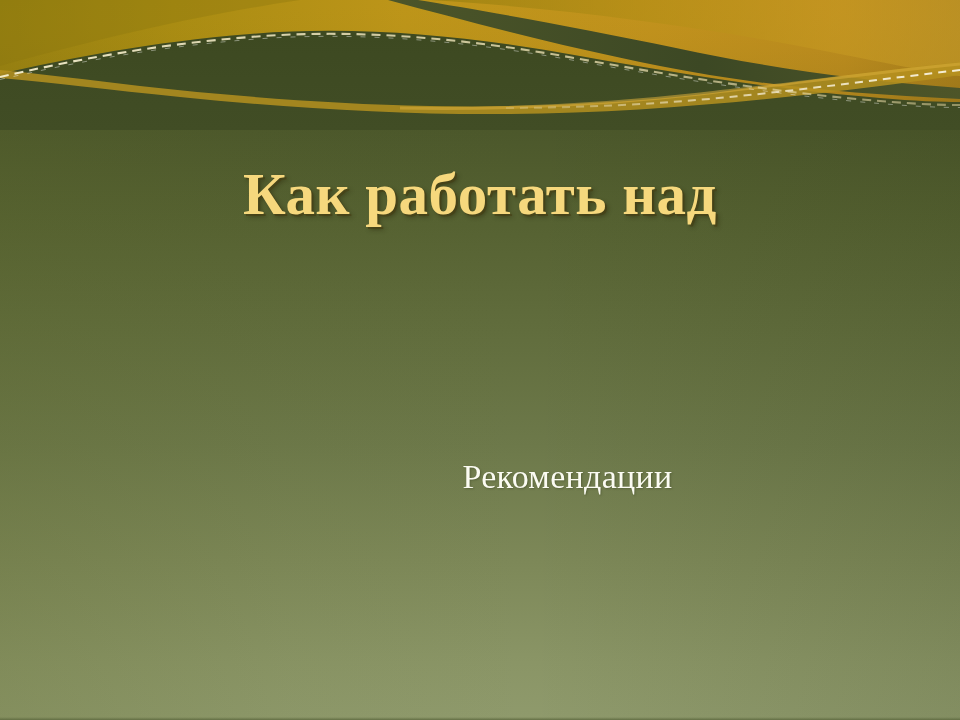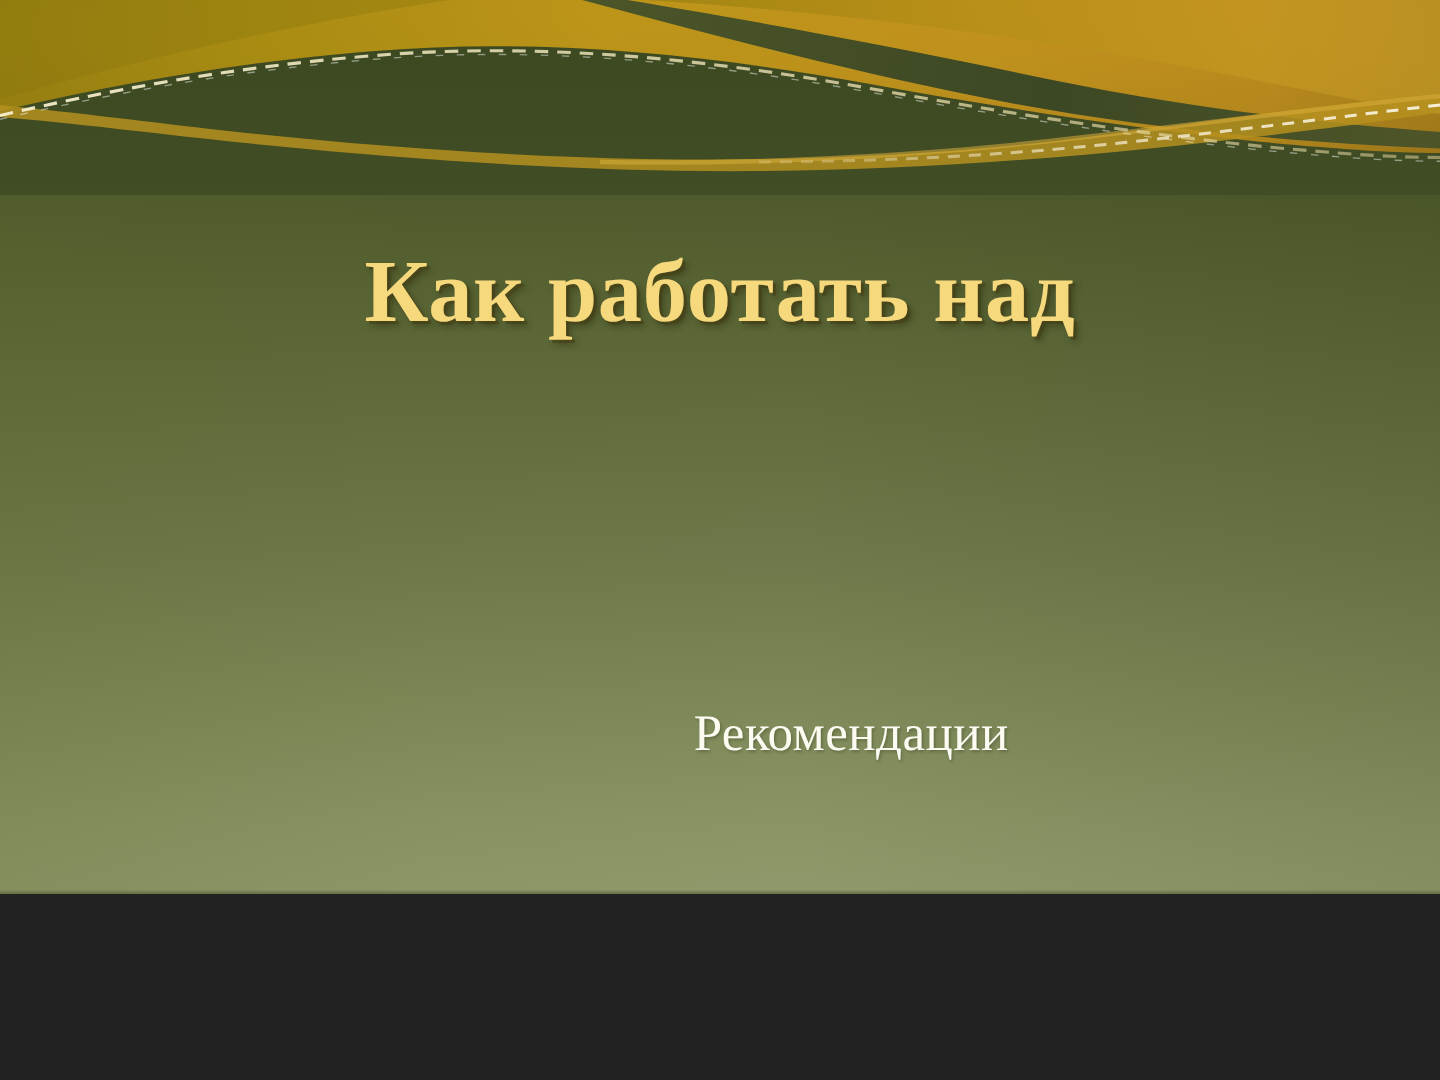--- a/index.html
+++ b/index.html
@@ -4,21 +4,21 @@
 <title>Slide</title>
 <style>
   html, body {
     margin: 0;
     padding: 0;
     background: #222;
   }
   #slide {
     position: relative;
     width: 960px;
-    height: 596px;
+    height: 720px;
     overflow: hidden;
     font-family: "Liberation Serif", "DejaVu Serif", serif;
     background: #5b6634;
   }
 
   
   .bg-gradient {
     position: absolute;
     inset: 0;
     background: linear-gradient(to bottom,
@@ -78,21 +78,21 @@
        2px 2px 0 rgba(70,62,18,0.60),
        3px 3px 4px rgba(40,38,12,0.45);
     white-space: nowrap;
   }
 
   
   .subtitle-block {
     position: absolute;
     left: 0;
     right: 0;
-    top: 468px;
+    top: 455px;
     text-align: center;
     padding-left: 175px;
   }
   .subtitle-text {
     font-size: 34px;
     line-height: 44px;
     color: #fbfbf2;
     font-weight: normal;
     letter-spacing: 0.3px;
     text-shadow: 1px 1px 2px rgba(40,48,20,0.35);

